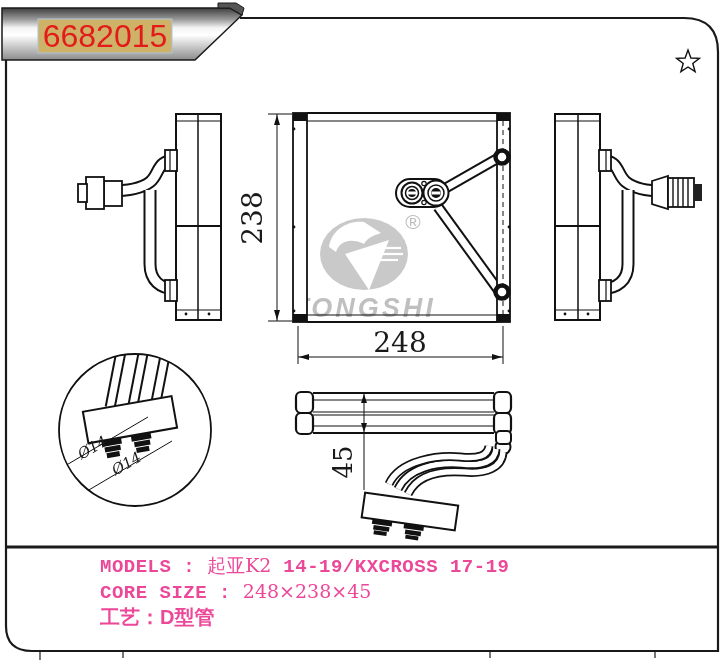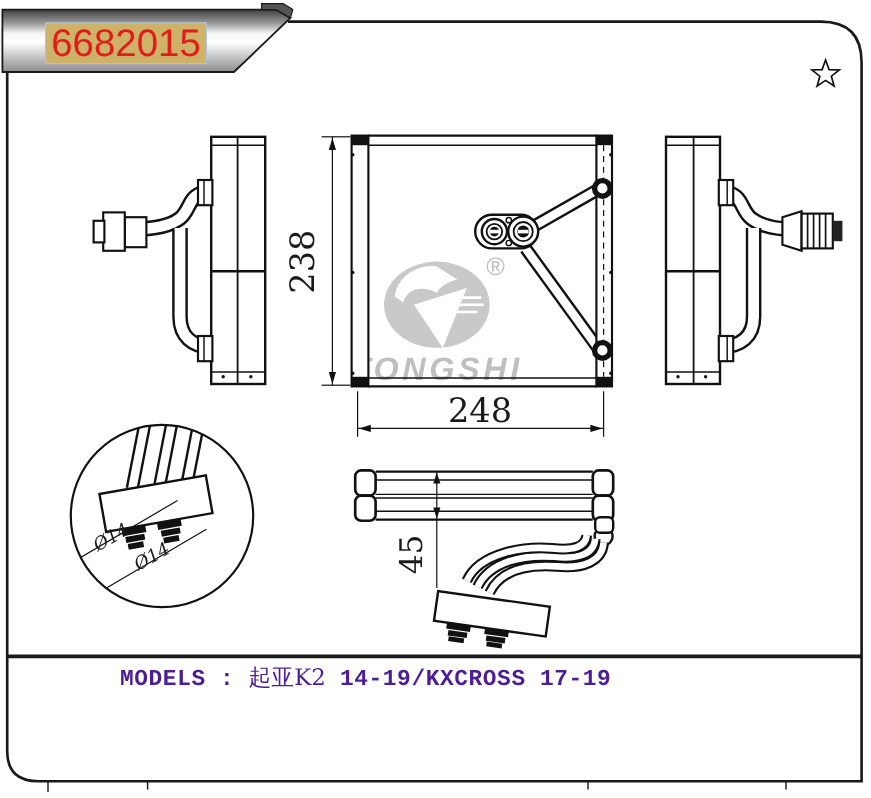--- a/index.html
+++ b/index.html
@@ -2,21 +2,21 @@
 <html><head>
 <meta charset="utf-8">
 <style>
   html,body{margin:0;padding:0;background:#888;}
   .page{
     position:relative;width:726px;height:665px;background:#ffffff;
     overflow:hidden;font-family:"Liberation Sans",sans-serif;
   }
   svg{position:absolute;left:0;top:0;}
   .specs{
-    position:absolute;left:100px;top:552px;color:#4c1d95;
+    position:absolute;left:100px;top:552px;color:#ec4899;
   }
   .spec-line{white-space:pre;height:26px;line-height:26px;}
   .mono{font-family:"Liberation Mono",monospace;font-weight:700;font-size:19px;letter-spacing:.5px;}
   .serifv{font-family:"DejaVu Serif",serif;font-weight:400;font-size:19px;}
   .cjk{font-family:"Liberation Sans",sans-serif;font-weight:700;font-size:20px;}
   .dim-text{font-family:"DejaVu Serif",serif;fill:#1a1a1a;}
   .wm-text{font-family:"Liberation Sans",sans-serif;font-weight:bold;font-style:italic;fill:#bcbcbc;letter-spacing:3px;}
 </style>
 </head>
 <body>
@@ -240,14 +240,16 @@
   <g>
     <polygon points="2,8 230,8 242,15 195,60 2,60" fill="url(#bannerGrad)" stroke="#1a1a1a" stroke-width="1.5"></polygon>
     <polygon points="218,8 230,8 242,15 244,8 236,3 218,3" fill="#555" stroke="#1a1a1a" stroke-width="1"></polygon>
     <rect x="38" y="19" width="134" height="34" fill="#cdb267" stroke="#adc3dd" stroke-width="1"></rect>
     <text x="105" y="47" text-anchor="middle" font-family="Liberation Sans, sans-serif" font-size="32" fill="#e31b1b">6682015</text>
   </g>
 </svg>
 
 <div class="specs">
   <div class="spec-line"><span class="mono">MODELS : </span><span class="serifv">起亚K2</span><span class="mono"> 14-19/KXCROSS 17-19</span></div>
+  <div class="spec-line"><span class="mono">CORE SIZE : </span><span class="serifv">248×238×45</span></div>
+  <div class="spec-line"><span class="cjk">工艺：</span><span class="cjk">D型管</span></div>
 </div>
 </div>
 
 </body></html>

